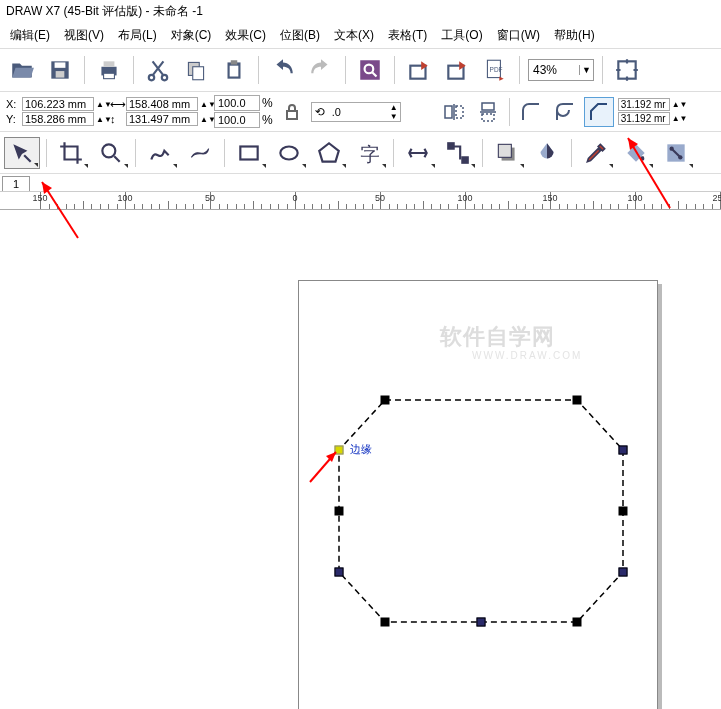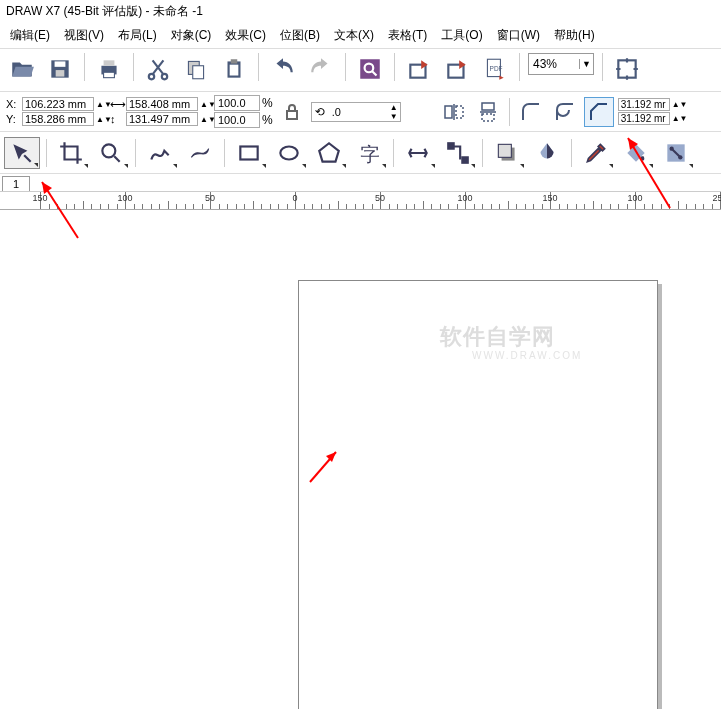--- a/index.html
+++ b/index.html
@@ -1,20 +1,20 @@
 <!DOCTYPE html>
 <html><head>
 <meta charset="utf-8">
 <style>
   * { box-sizing: border-box; margin: 0; padding: 0; }
   body { font-family: "Microsoft YaHei", sans-serif; font-size: 12px; background: #fff; width: 721px; height: 709px; overflow: hidden; position: relative; }
   .titlebar { background: #fff; padding: 3px 6px; font-size: 12px; }
   .menubar { display: flex; gap: 14px; padding: 4px 10px; background: #fff; }
   .menubar span { cursor: default; }
-  .toolbar1 { display: flex; gap: 6px; padding: 4px 6px; border-top: 1px solid #ddd; border-bottom: 1px solid #ddd; height: 44px; }
+  .toolbar1 { display: flex; align-items: center; gap: 6px; padding: 4px 6px; border-top: 1px solid #ddd; border-bottom: 1px solid #ddd; height: 44px; }
   .tb-btn { width: 32px; height: 32px; display: flex; align-items: center; justify-content: center; color: #3a3a5a; }
   .tb-btn svg { width: 26px; height: 26px; }
   .sep { width: 1px; height: 28px; background: #ccc; margin: 0 2px; }
   .zoom-box { display: flex; align-items: center; border: 1px solid #999; height: 22px; }
   .zoom-box input { border: none; width: 50px; padding: 0 4px; font-size: 12px; outline: none; }
   .zoom-box .dd { width: 14px; text-align: center; border-left: 1px solid #999; font-size: 9px; }
   .propbar { display: flex; align-items: center; padding: 3px 6px; border-bottom: 1px solid #ddd; height: 40px; gap: 4px; }
   .coord-box { display: flex; flex-direction: column; font-size: 11px; gap: 1px; }
   .coord-row { display: flex; align-items: center; gap: 2px; }
   .coord-row .lbl { width: 14px; }
@@ -471,20 +471,40 @@
     <div class="tick minor" style="left: 711.5px;"></div>
     <div class="tick" style="left: 720px;"></div>
     <div class="lbl" style="left: 720px;">250</div>
   </div>
 
 <div class="canvas-area">
   <div class="page"></div>
   <div class="watermark">软件自学网</div>
   <div class="watermark-sub">WWW.DRAW.COM</div>
 
+  <div class="shape-bbox">
+    <svg class="octagon" viewBox="0 0 292 230">
+      <polygon points="50,4 242,4 288,54 288,176 242,226 50,226 4,176 4,54"></polygon>
+    </svg>
+
+    <div class="handle" style="left:50px;top:4px"></div>
+    <div class="handle" style="left:242px;top:4px"></div>
+    <div class="handle" style="left:288px;top:115px"></div>
+    <div class="handle" style="left:242px;top:226px"></div>
+    <div class="handle" style="left:50px;top:226px"></div>
+    <div class="handle" style="left:4px;top:115px"></div>
+
+    <div class="node" style="left:288px;top:54px"></div>
+    <div class="node" style="left:288px;top:176px"></div>
+    <div class="node" style="left:146px;top:226px"></div>
+    <div class="node" style="left:4px;top:176px"></div>
+
+    <div class="node sel" style="left:4px;top:54px"></div>
+    <div class="edge-label" style="left:14px;top:46px">边缘</div>
+  </div>
 
   <svg class="arrow" style="left:300px;top:210px" width="60" height="60">
     <line x1="10" y1="50" x2="36" y2="20"></line>
       <polygon points="36,20 26,24 32,30"></polygon>
   </svg>
 </div>
 
 <svg class="arrow" style="position:absolute;left:30px;top:170px" width="70" height="80">
   <line x1="48" y1="68" x2="12" y2="12"></line>
     <polygon points="12,12 14,24 22,18"></polygon>

